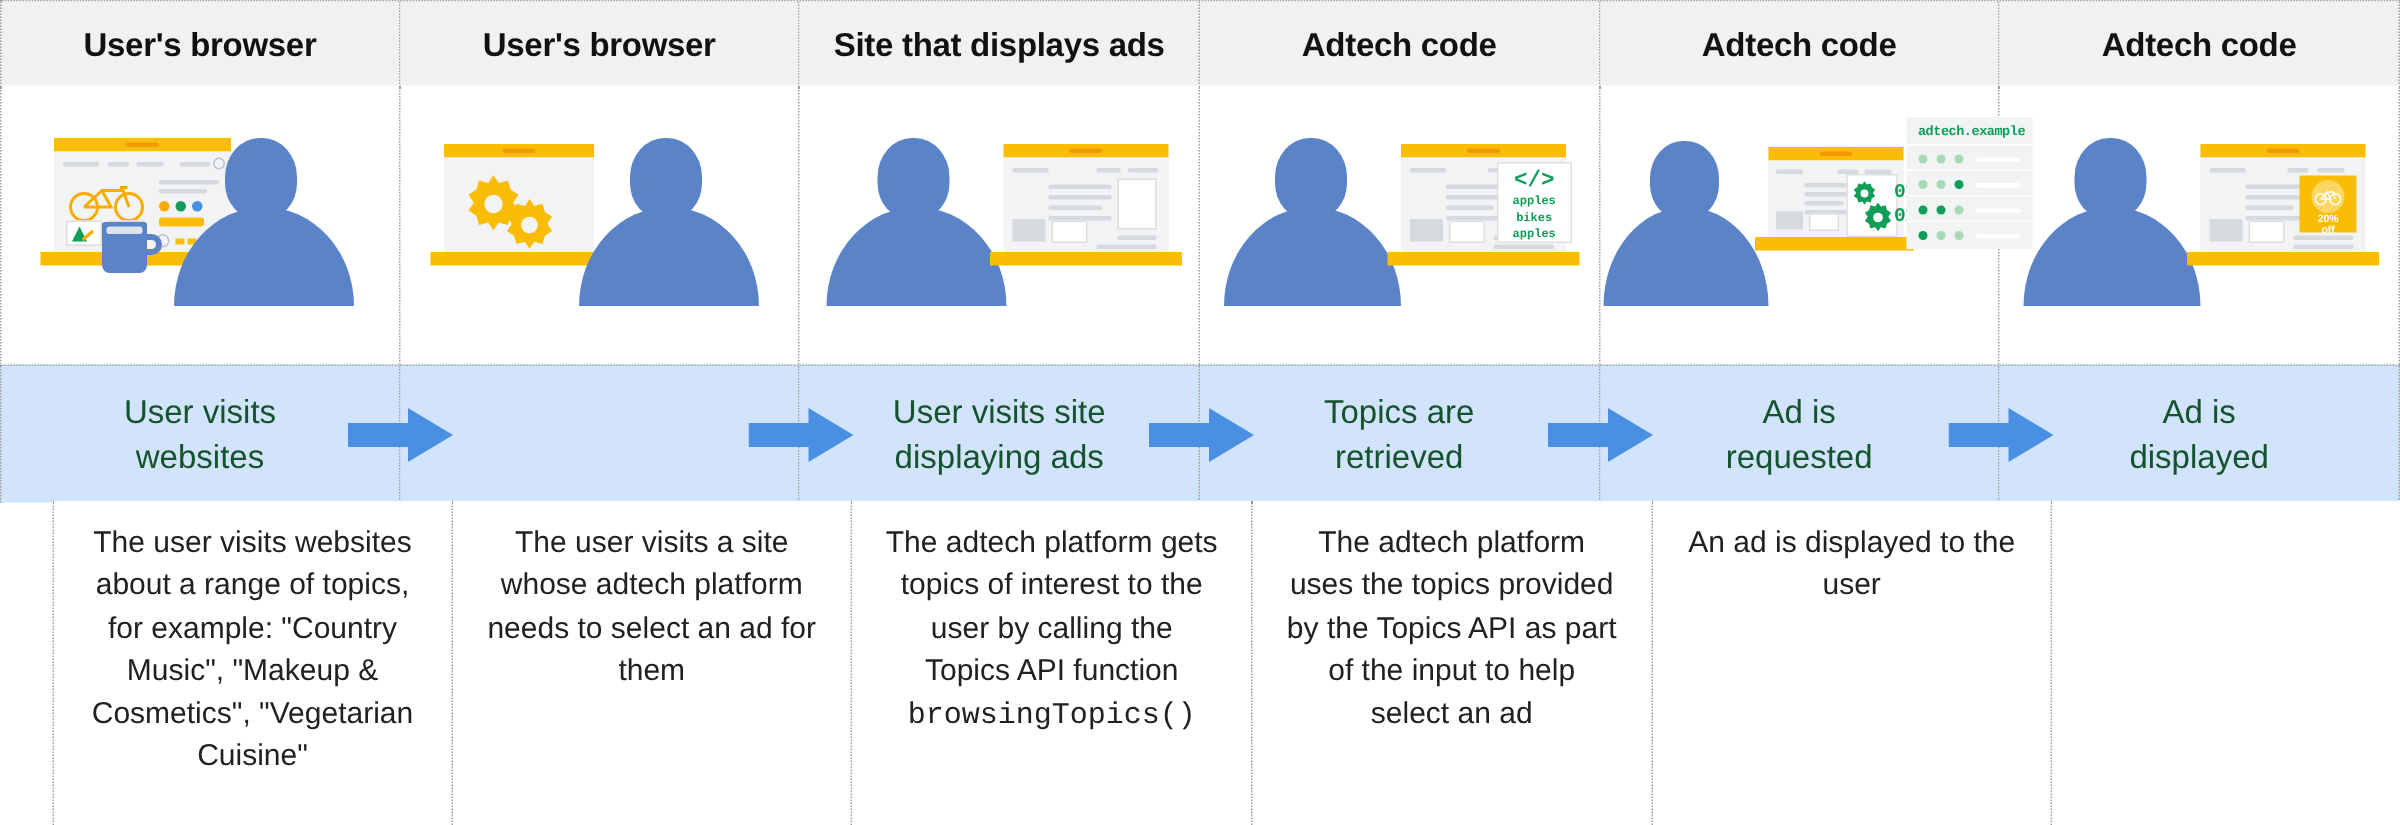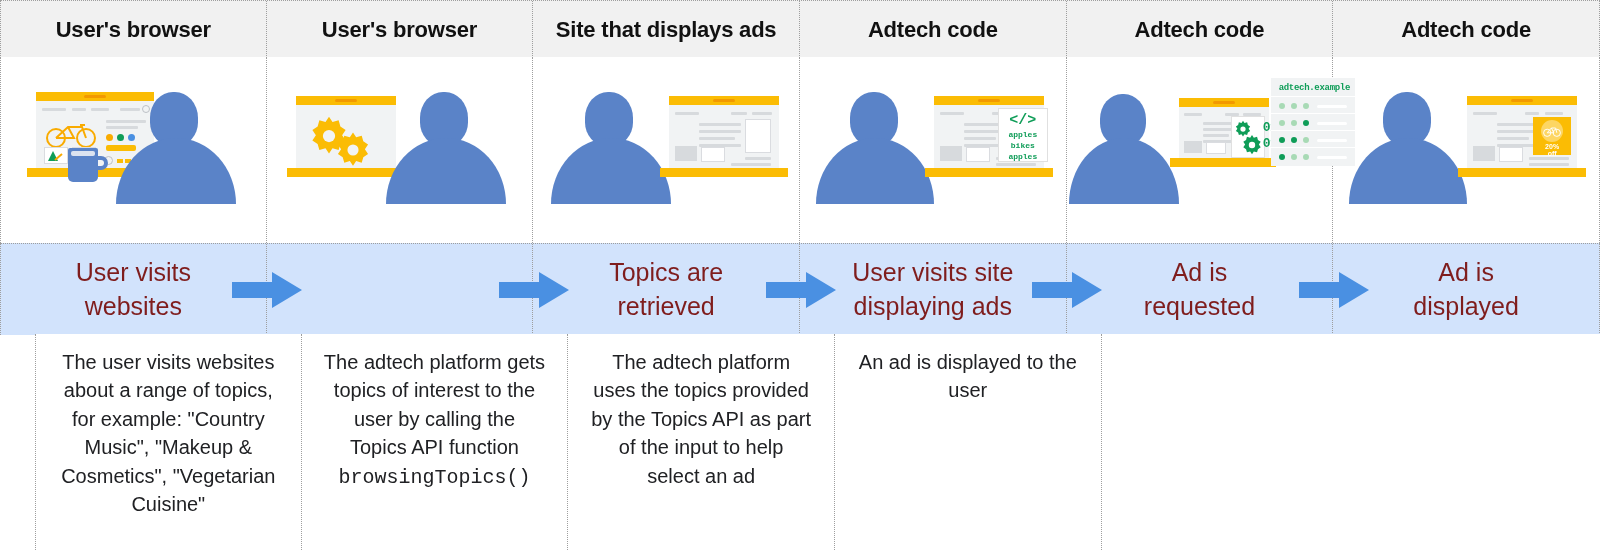--- a/index.html
+++ b/index.html
@@ -40,21 +40,21 @@
   
   .row-art { height: 186px; background: #ffffff; }
   .row-art .cell { height: 186px; }
   .art { position: relative; width: 250px; height: 160px; }
 
   
   .row-band { height: 91px; background: #d2e3fc;
               border-top: 1px dotted #9e9e9e;
               border-bottom: 1px dotted #9e9e9e; }
   .row-band .cell { height: 91px; background: #d2e3fc; }
-  .band-text { font-size: 25px; color: #7f1d1d; line-height: 1.33; padding: 0 16px; }
+  .band-text { font-size: 22px; color: #14532d; line-height: 1.33; padding: 0 16px; }
 
   
   .arrow-layer { position: absolute; top: 0; left: 0;
                  width: 1600px; height: 91px; pointer-events: none; }
   .arrow { position: absolute; top: 28px; width: 70px; height: 36px; }
 
   
   .row-desc { flex: 1; background: #ffffff; margin-left: 35px; }
   .row-desc .cell { height: 100%; align-items: flex-start; padding-top: 14px; }
   .desc-text { font-size: 20px; color: #202124; line-height: 1.42; padding: 0 22px; }
@@ -399,28 +399,28 @@
         <span>websites</span>
       </div>
     </div>
     <div class="cell">
       <div class="band-text">
         <br>
       </div>
     </div>
     <div class="cell">
       <div class="band-text">
+        <span>User visits site</span><br>
+        <span>displaying ads</span>
+      </div>
+    </div>
+    <div class="cell">
+      <div class="band-text">
         <span>Topics are</span><br>
         <span>retrieved</span>
-      </div>
-    </div>
-    <div class="cell">
-      <div class="band-text">
-        <span>User visits site</span><br>
-        <span>displaying ads</span>
       </div>
     </div>
     <div class="cell">
       <div class="band-text">
         <span>Ad is</span><br>
         <span>requested</span>
       </div>
     </div>
     <div class="cell">
       <div class="band-text">
@@ -446,20 +446,23 @@
         <path d="M0 10 H40 V0 L70 18 L40 36 V26 H0 Z" fill="#4a90e2"></path>
       </svg>
     </div>
   </div>
 
   <div class="row row-desc">
     <div class="cell">
       <div class="desc-text">The user visits websites about a range of topics, for example: "Country Music", "Makeup &amp; Cosmetics", "Vegetarian Cuisine"</div>
     </div>
     <div class="cell">
+      <div class="desc-text">The user visits a site whose adtech platform needs to select an ad for them</div>
+    </div>
+    <div class="cell">
       <div class="desc-text">
         <span>The adtech platform gets topics of interest to the user by calling the Topics API function </span>
         <span class="mono">browsingTopics()</span>
       </div>
     </div>
     <div class="cell">
       <div class="desc-text">The adtech platform uses the topics provided by the Topics API as part of the input to help select an ad</div>
     </div>
     <div class="cell">
       <div class="desc-text">An ad is displayed to the user</div>

